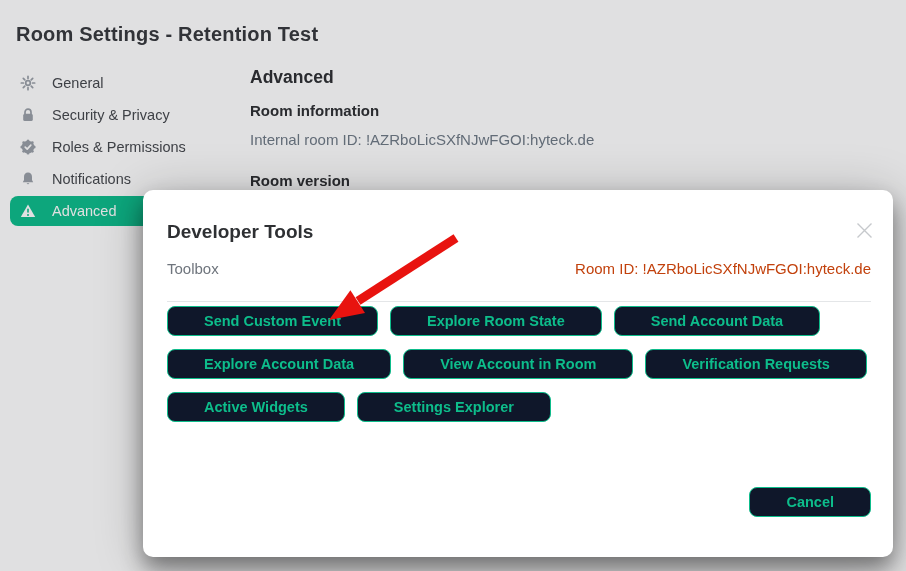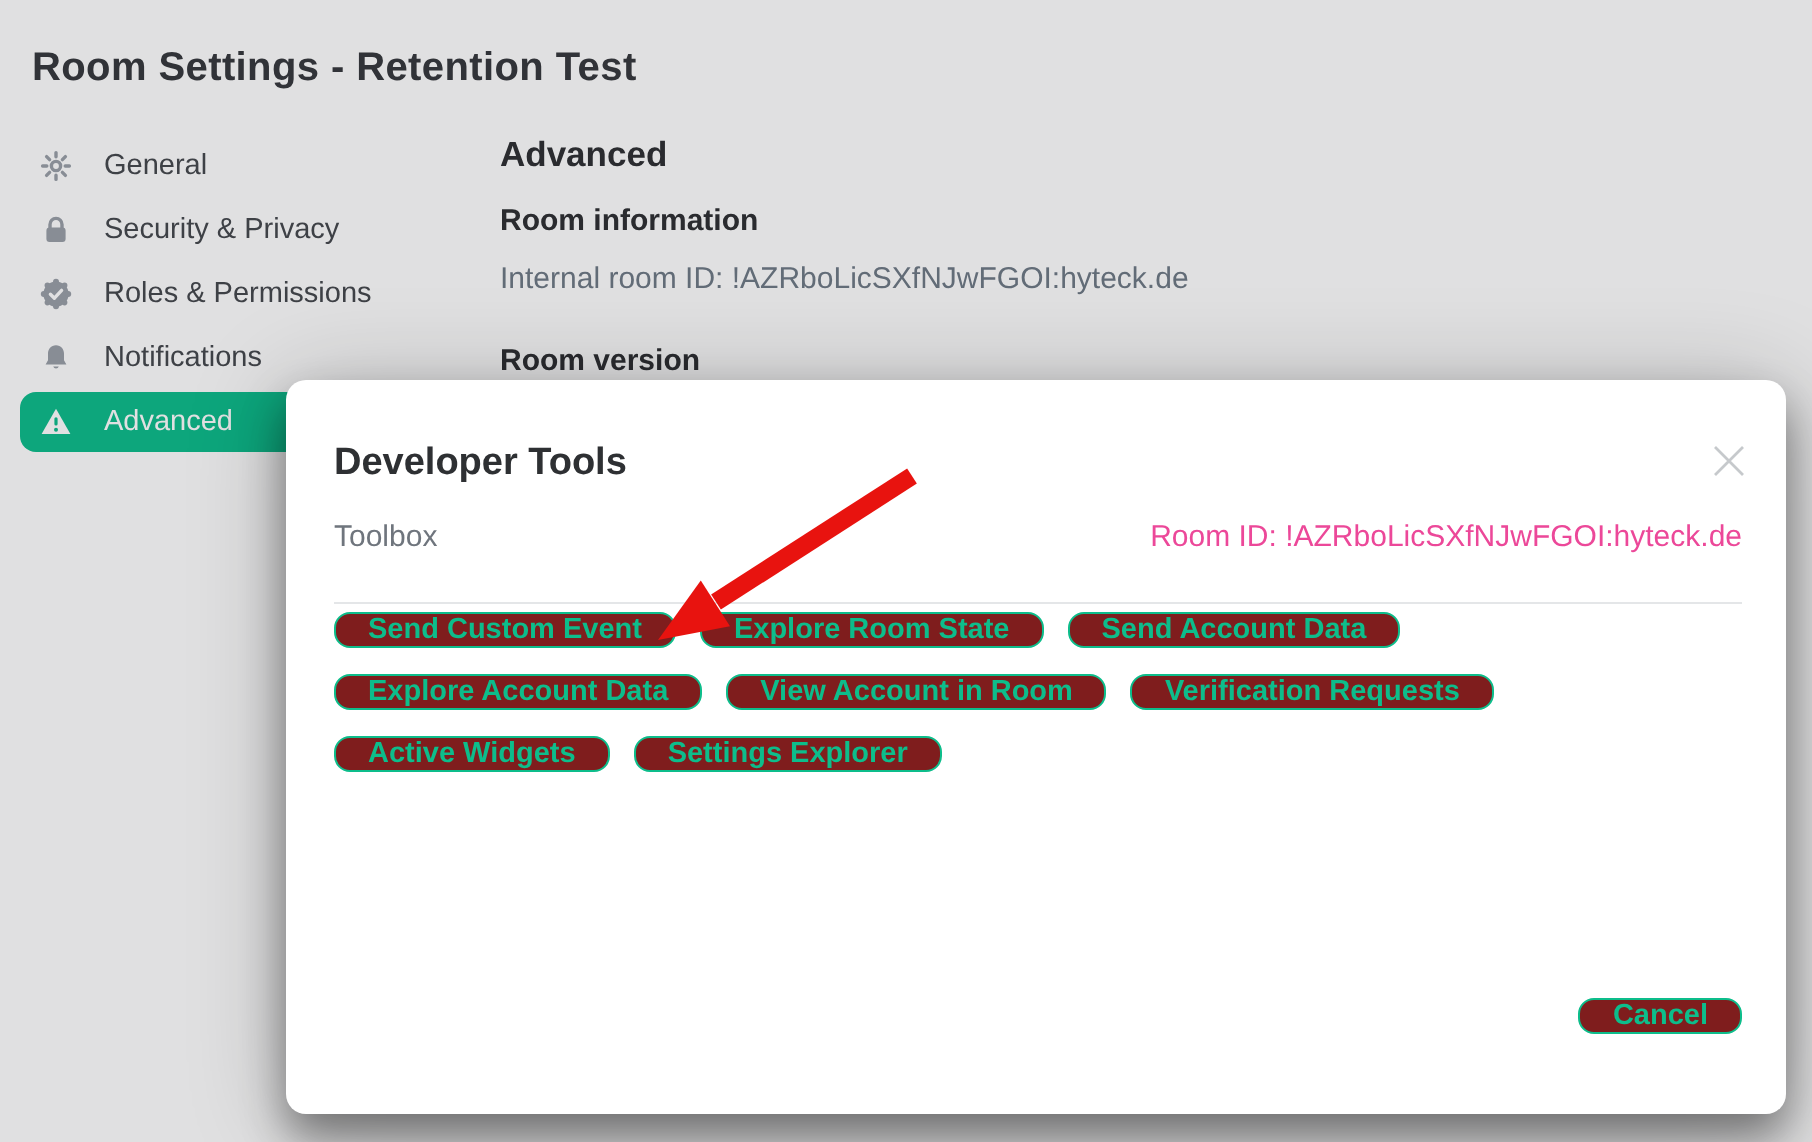--- a/index.html
+++ b/index.html
@@ -50,31 +50,31 @@
   .modal-close {
     position: absolute; right: 20px; top: 31px; width: 18px; height: 18px;
     cursor: pointer; display: flex; align-items: center; justify-content: center;
   }
   .toolbox-row {
     position: absolute; left: 24px; right: 22px; top: 70px;
     display: flex; justify-content: space-between; align-items: baseline;
     padding-bottom: 24px; border-bottom: 1px solid #e4e6e8;
   }
   .toolbox-label { font-size: 15px; color: #6f757d; }
-  .roomid-label  { font-size: 15px; color: #ec4899; text-align: center; }
+  .roomid-label  { font-size: 15px; color: #c2410c; text-align: center; }
 
   .btn-grid {
     position: absolute; left: 24px; top: 116px; width: 704px;
     display: flex; flex-wrap: wrap; gap: 13px 12px; align-content: flex-start;
   }
   .tool-btn, .cancel-btn {
     display: inline-flex; align-items: center; justify-content: center;
-    height: 18px; padding: 0 16px;
+    height: 30px; padding: 0 36px;
     border: 1.5px solid #0dbd8b; border-radius: 8px;
-    background: #7f1d1d; color: #0dbd8b;
+    background: #0f172a; color: #0dbd8b;
     font-family: "Liberation Sans", sans-serif;
     font-size: 14.5px; font-weight: 700; cursor: pointer; white-space: nowrap;
   }
   .modal-footer { position: absolute; right: 22px; bottom: 40px; }
 
   
   .arrow-layer { position: absolute; inset: 0; z-index: 30; pointer-events: none; }
 </style>
 </head>
 <body>

